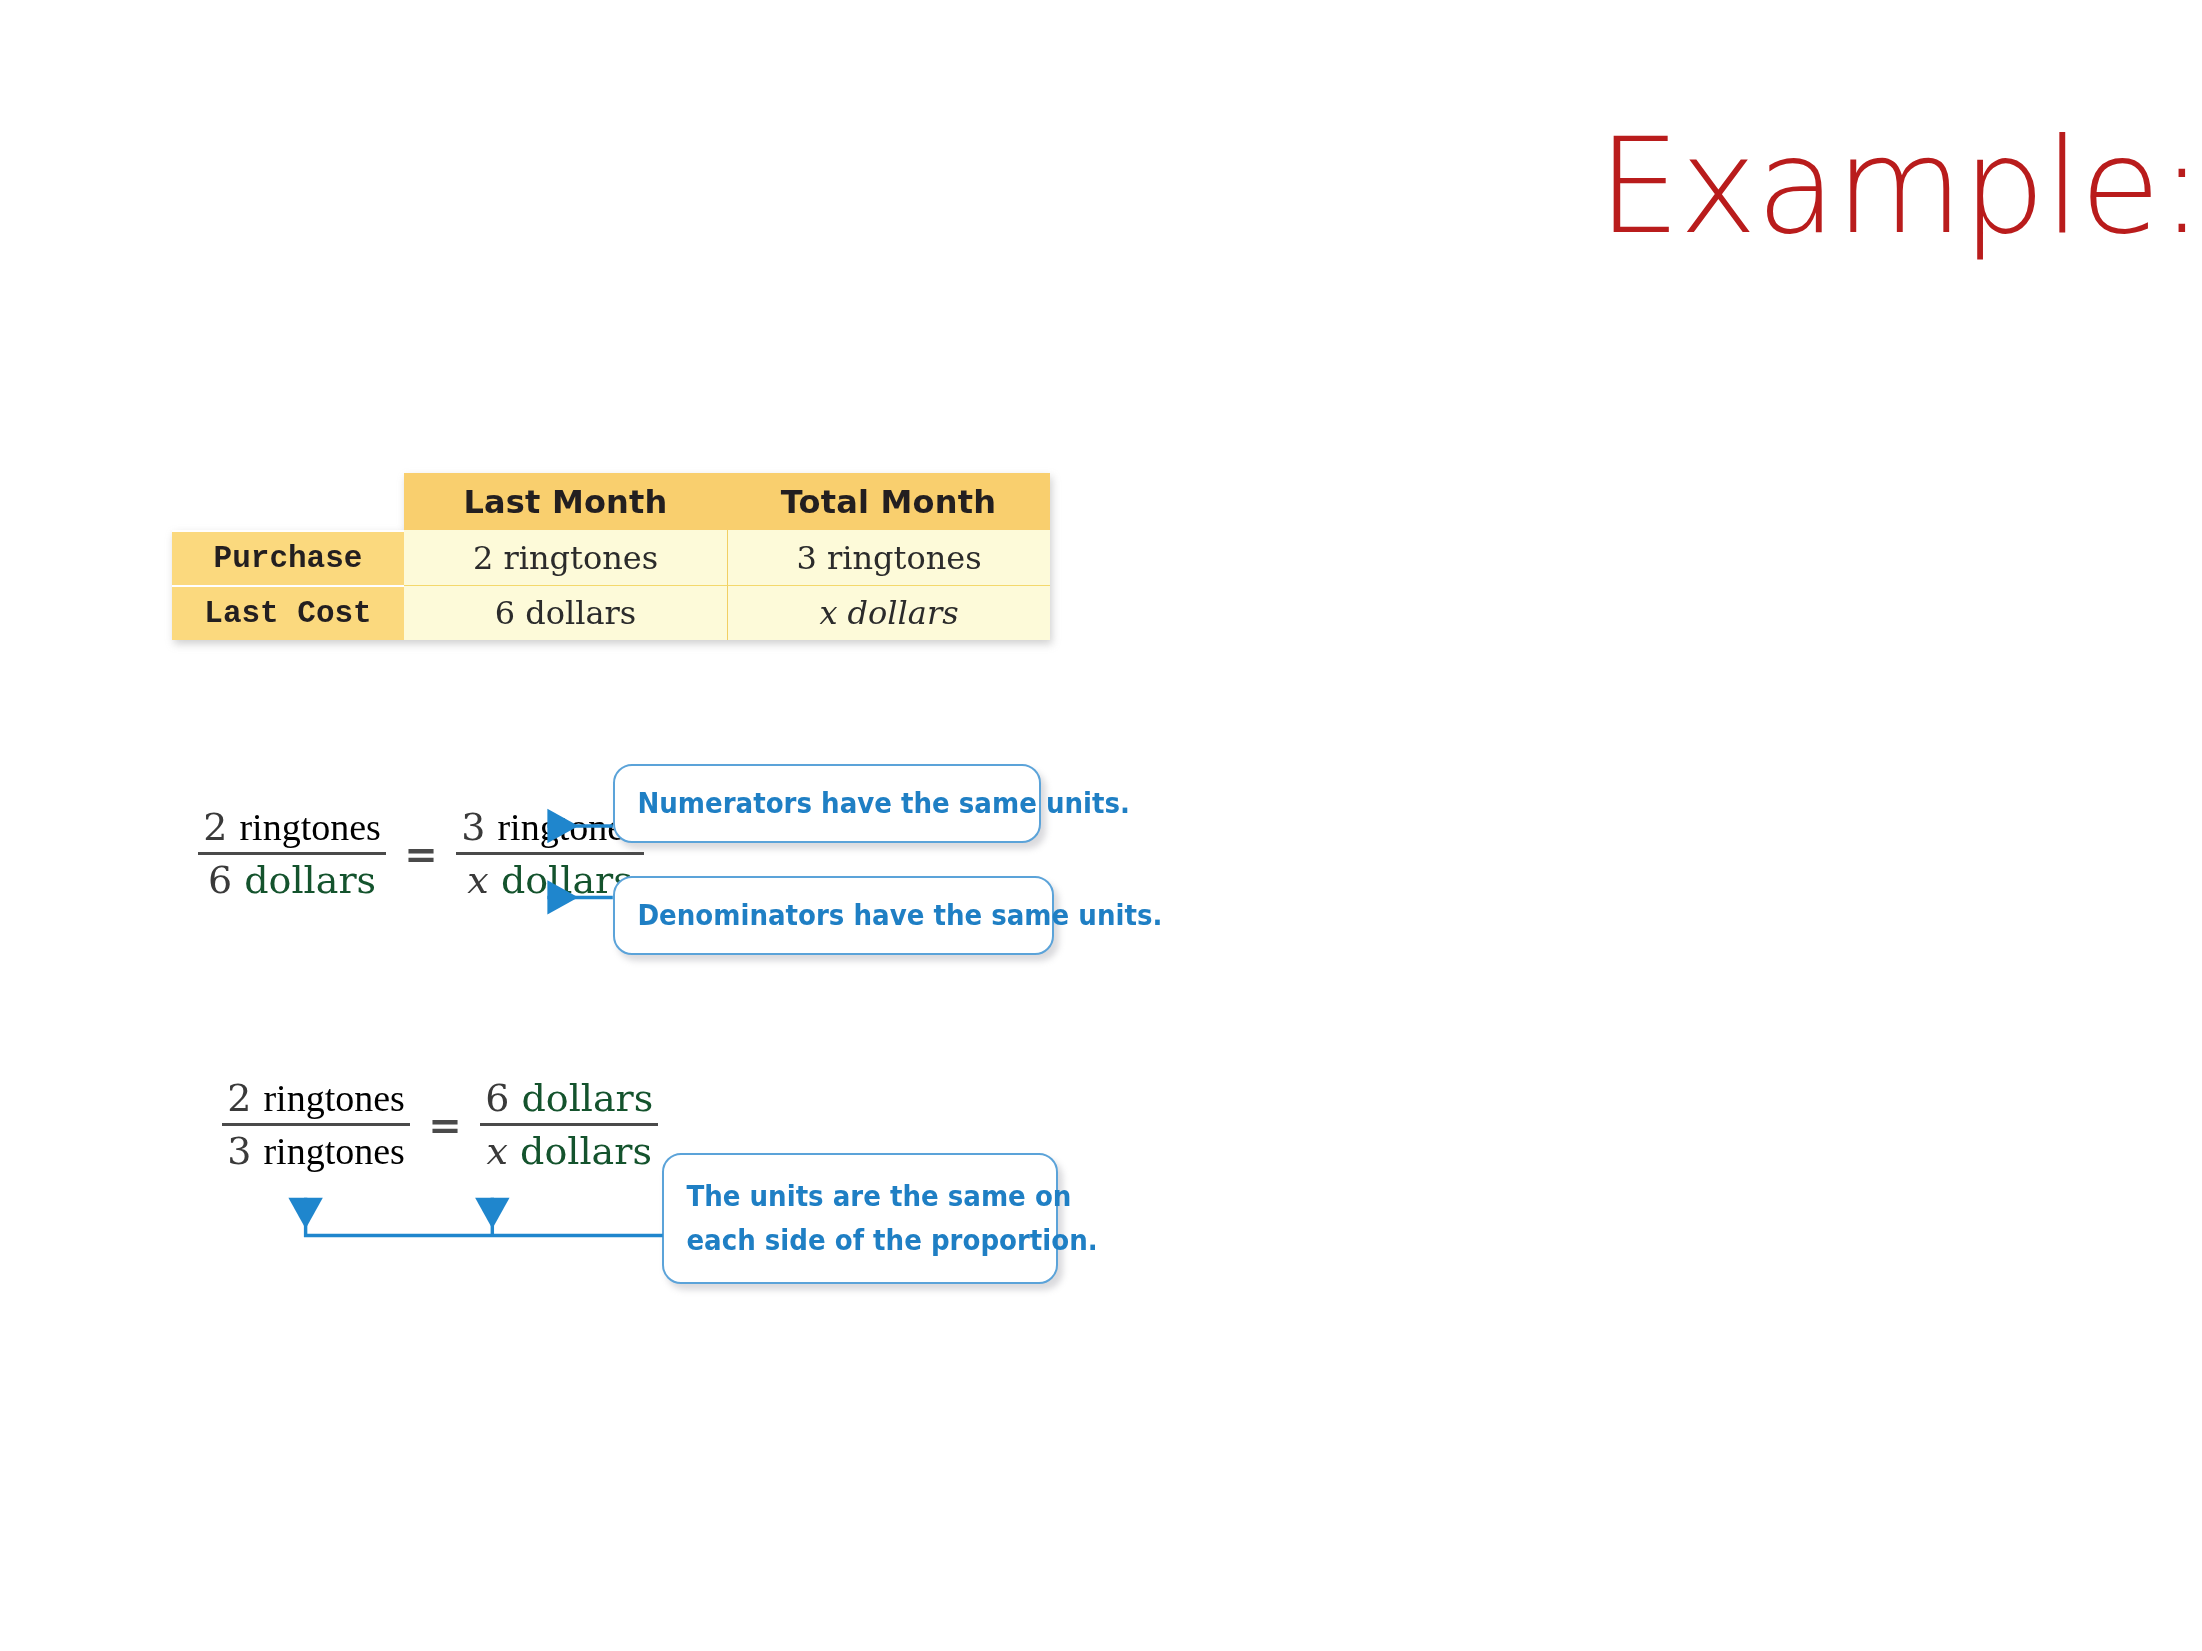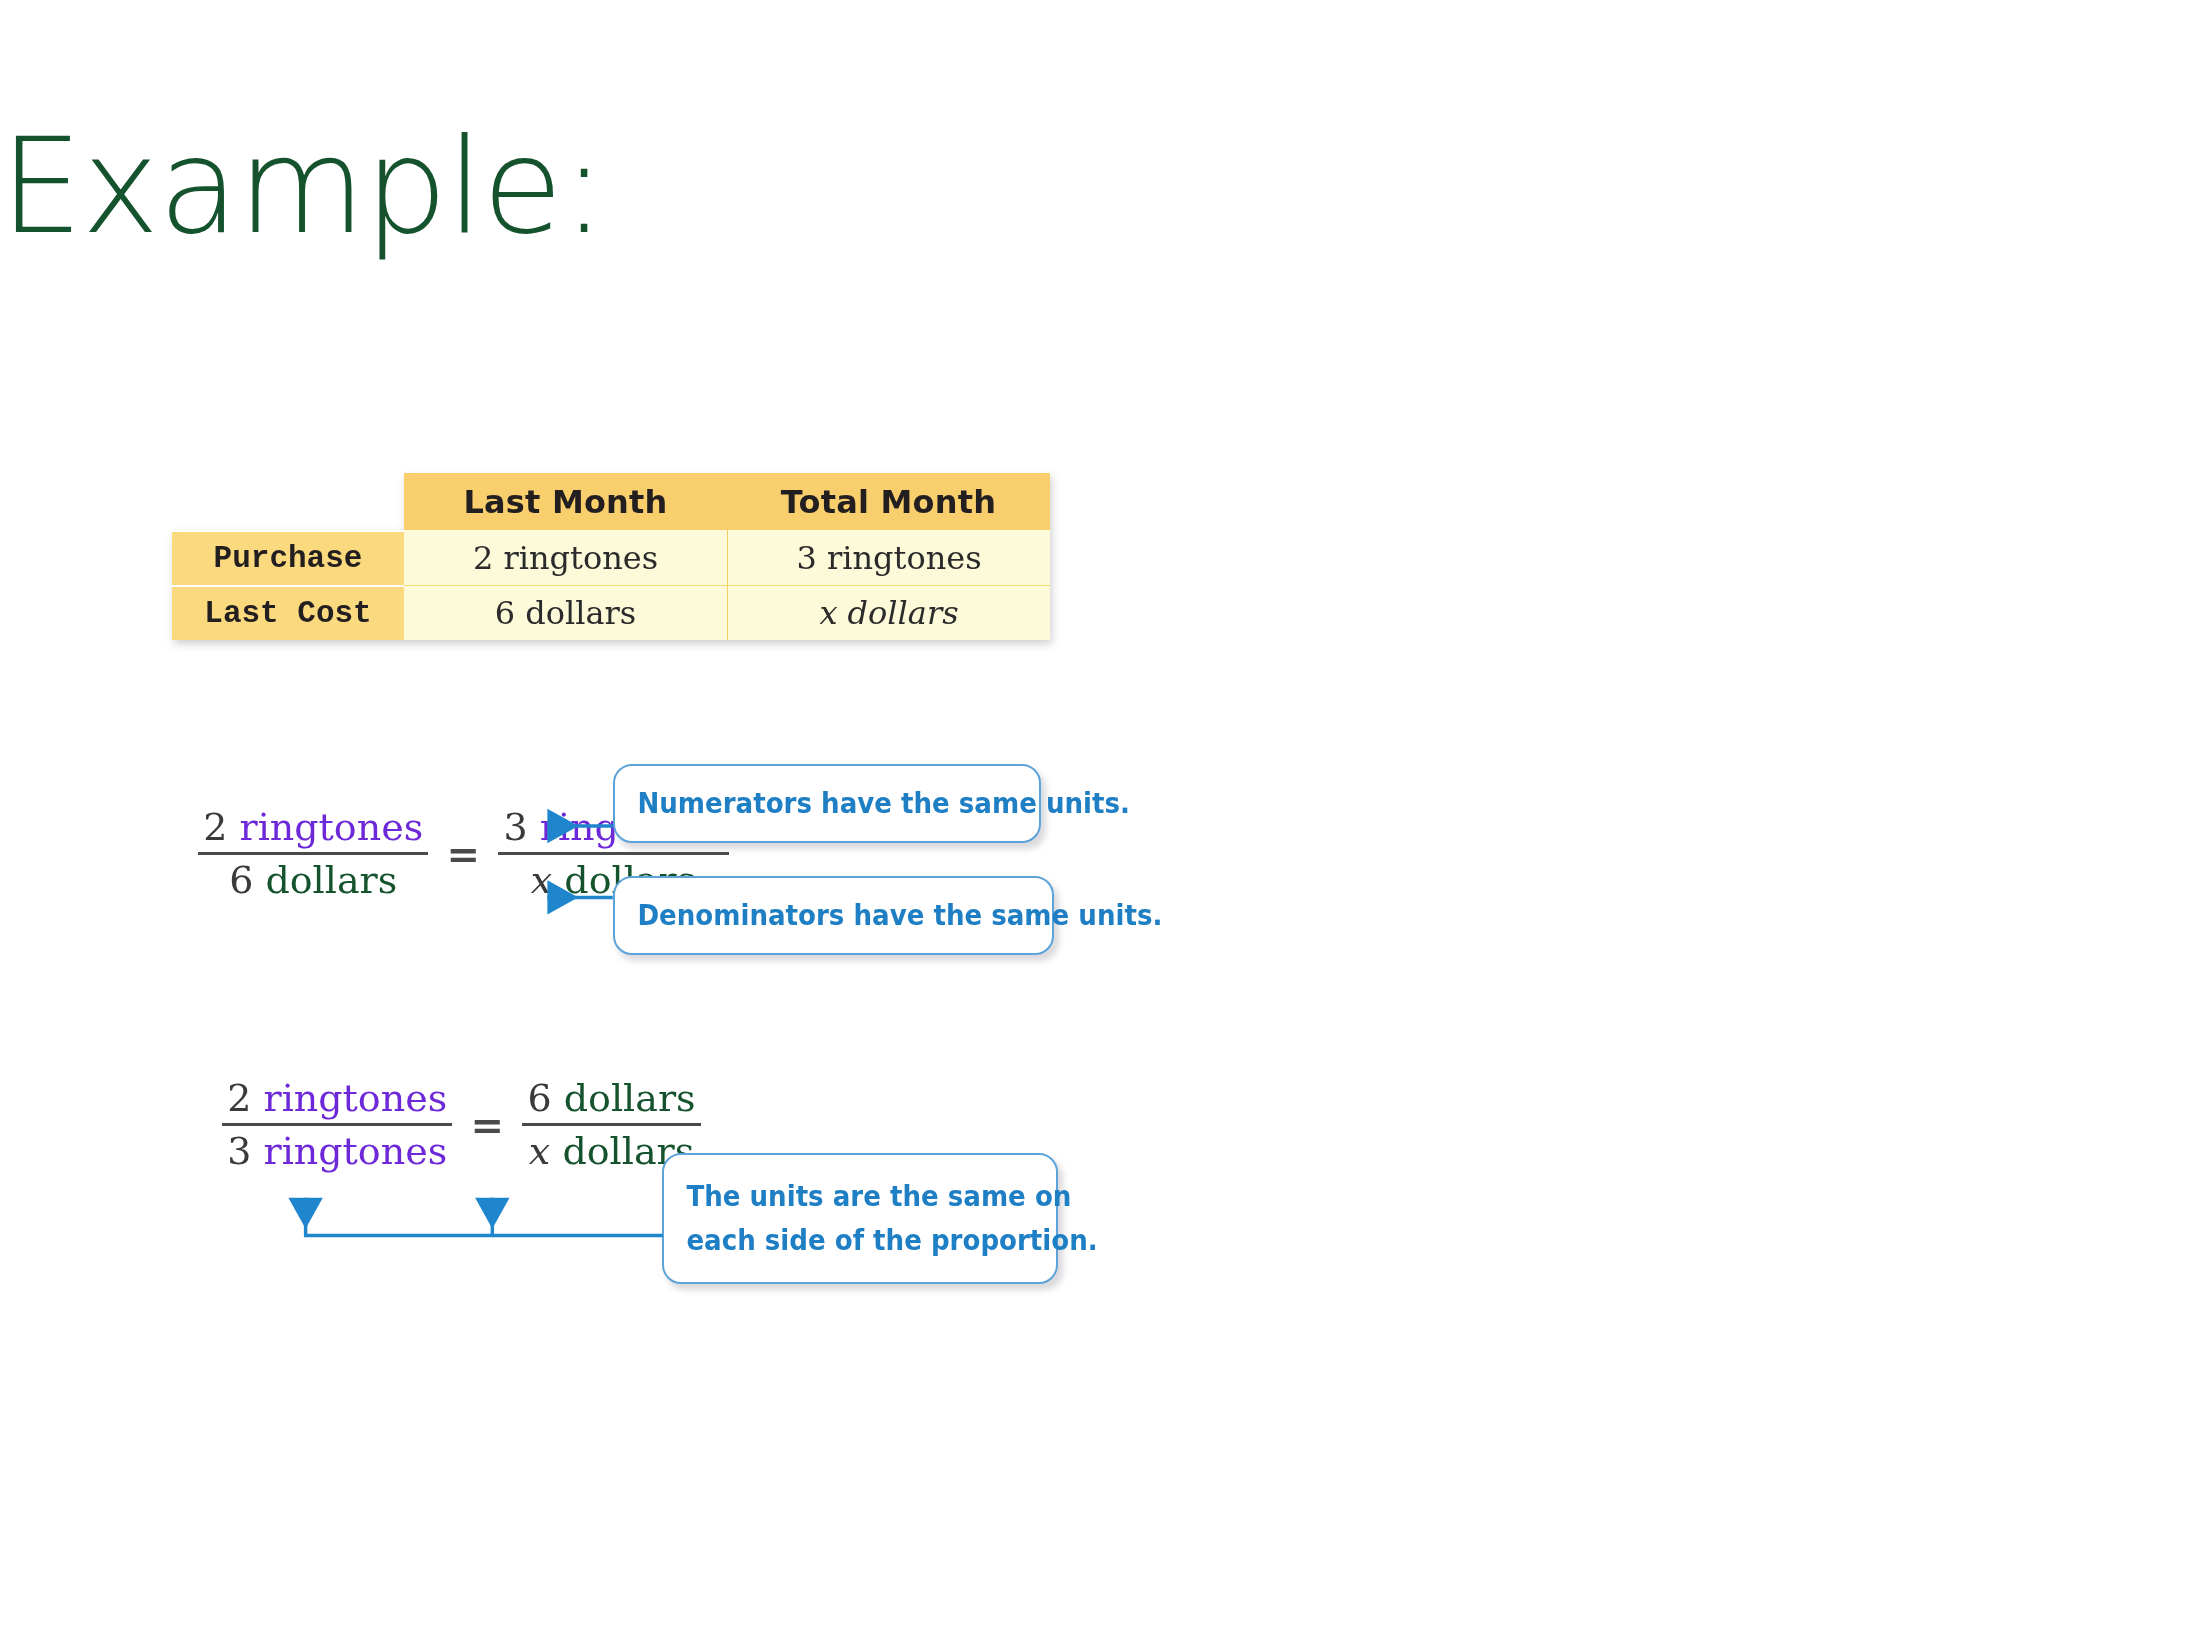--- a/index.html
+++ b/index.html
@@ -14,26 +14,26 @@
     overflow: hidden;
     font-family: "Liberation Sans", sans-serif;
   }
 
   
   .slide-title {
     position: absolute;
     top: 112px;
     left: 0;
     width: 2203px;
-    text-align: left;
+    text-align: right;
     font-family: "DejaVu Sans", sans-serif;
     font-weight: 300;
     font-size: 131px;
     line-height: 1.15;
-    color: #14532d;
+    color: #b91c1c;
     letter-spacing: -0.9px;
   }
 
   
   .figure {
     position: absolute;
     top: 0;
     left: 0;
     width: 1923px;
     height: 1652px;
@@ -117,21 +117,21 @@
   .frac .den { padding-top: 1.7px; }
   .eq-sign {
     display: inline-block;
     vertical-align: middle;
     font-size: 40px;
     font-weight: bold;
     color: #4a4a4a;
     padding: 0 13.8px;
   }
   .num-black { color: #3a3a3a; }
-  .u-ringtones { color: #6d28d9; }
+  .u-ringtones { color: #000000; font-family: Liberation Serif, serif; }
   .u-dollars  { color: #14532d; }
   .var-x { color: #3a3a3a; font-style: italic; }
 
   
   .callout {
     position: absolute;
     background: #ffffff;
     border: 2.6px solid #5ba3d9;
     border-radius: 19px;
     color: #1f7fc4;

